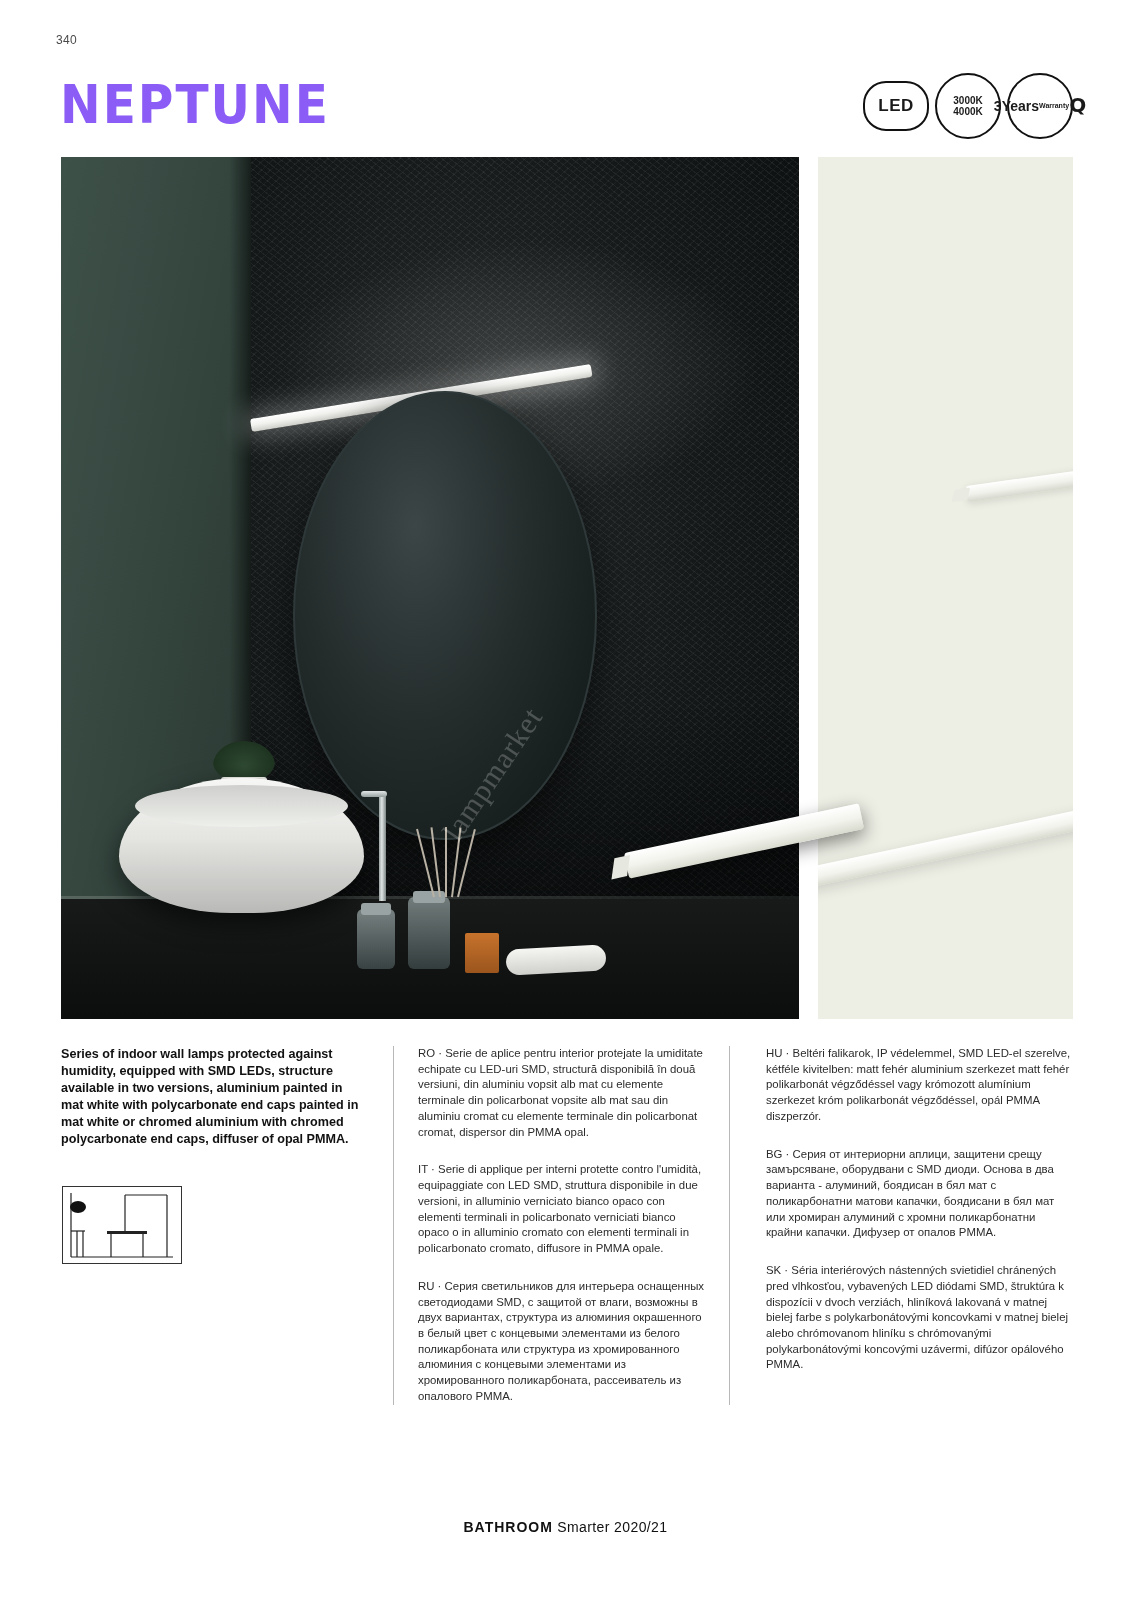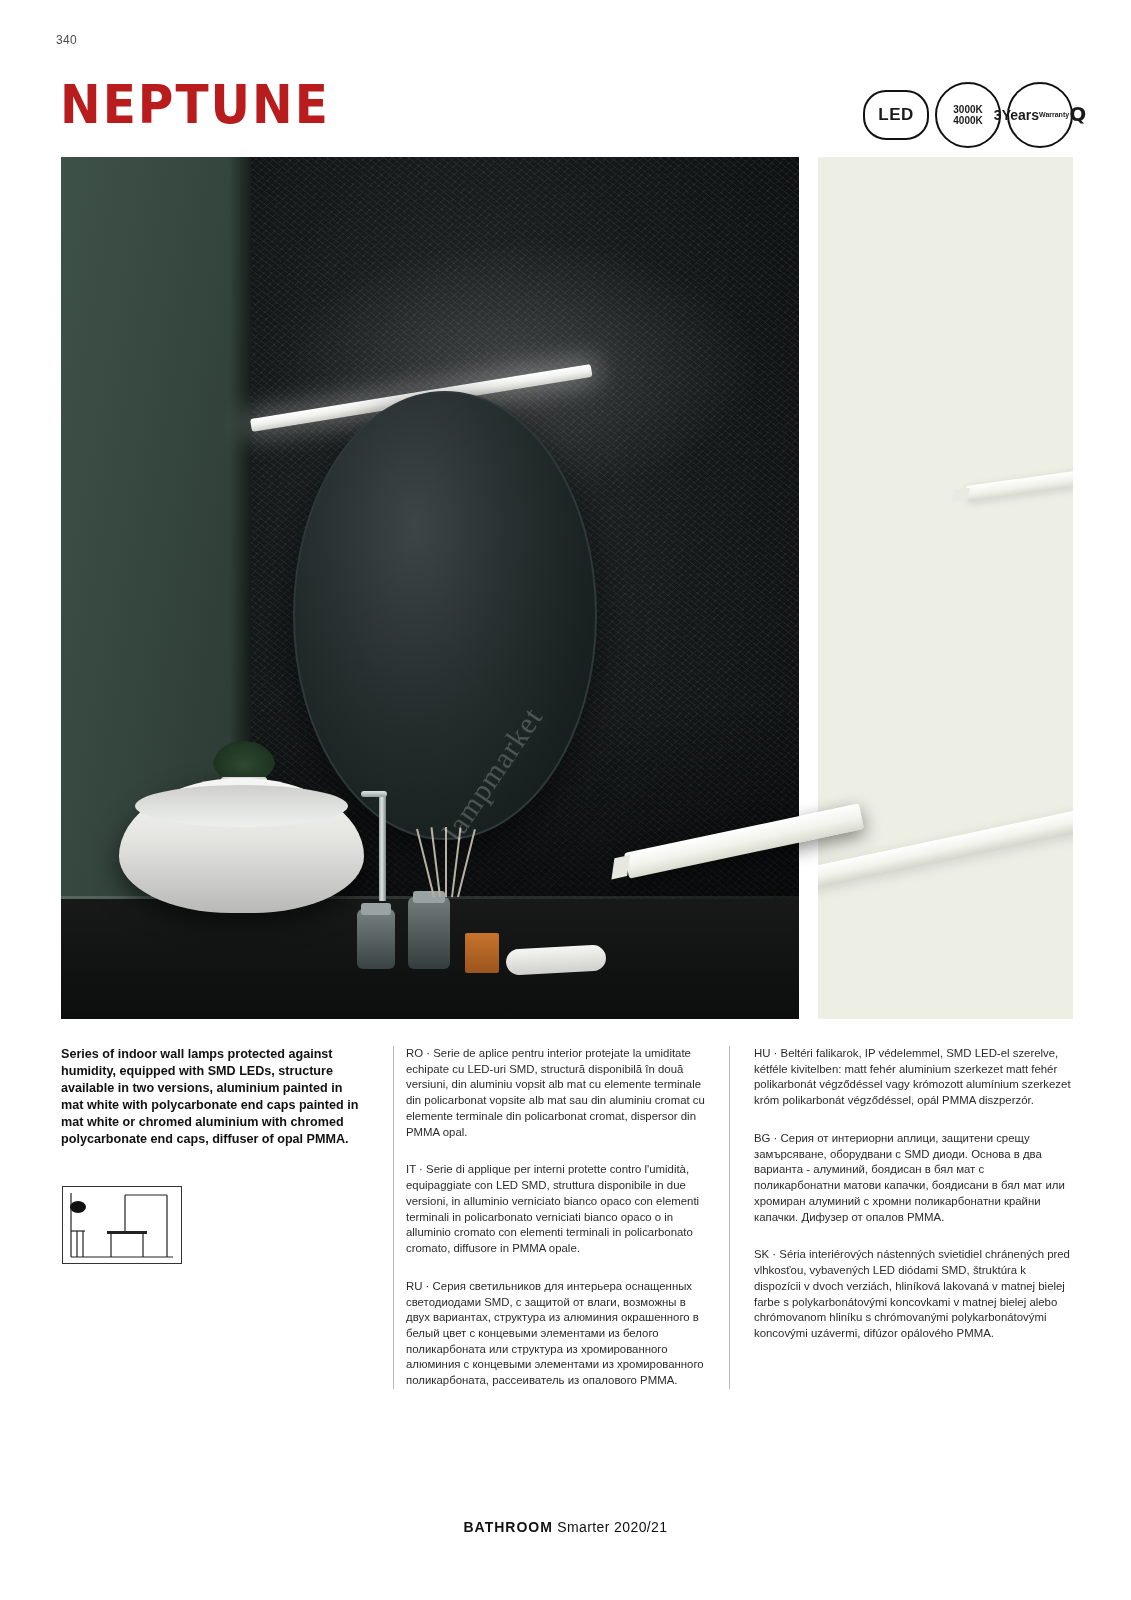--- a/index.html
+++ b/index.html
@@ -29,29 +29,29 @@
 
   
   .title {
     position: absolute;
     top: 78px;
     left: 60px;
     font-size: 54px;
     font-weight: bold;
     letter-spacing: 2px;
     line-height: 1;
-    color: #b91c1c;
+    color: #8b5cf6;
     font-family: "DejaVu Sans", sans-serif;
     font-stretch: condensed;
   }
 
   
   .badges {
     position: absolute;
-    top: 82px;
+    top: 73px;
     right: 58px;
     display: flex;
     align-items: center;
     gap: 6px;
   }
   .badge-led {
     width: 62px;
     height: 46px;
     border-radius: 23px / 23px;
     border: 2.5px solid #111;
@@ -362,27 +362,27 @@
   }
   .col {
     box-sizing: border-box;
   }
   .col-1 {
     width: 332px;
     padding-right: 26px;
   }
   .col-2 {
     width: 336px;
-    padding-left: 12px;
+    padding-left: 24px;
     padding-right: 22px;
     border-left: 1px solid #b8b8b8;
   }
   .col-3 {
     width: 342px;
-    padding-left: 24px;
+    padding-left: 36px;
     border-left: 1px solid #b8b8b8;
   }
   .lead {
     font-size: 12.6px;
     font-weight: bold;
     line-height: 1.35;
     color: #111;
     margin: 0 0 26px 0;
   }
   .para {

